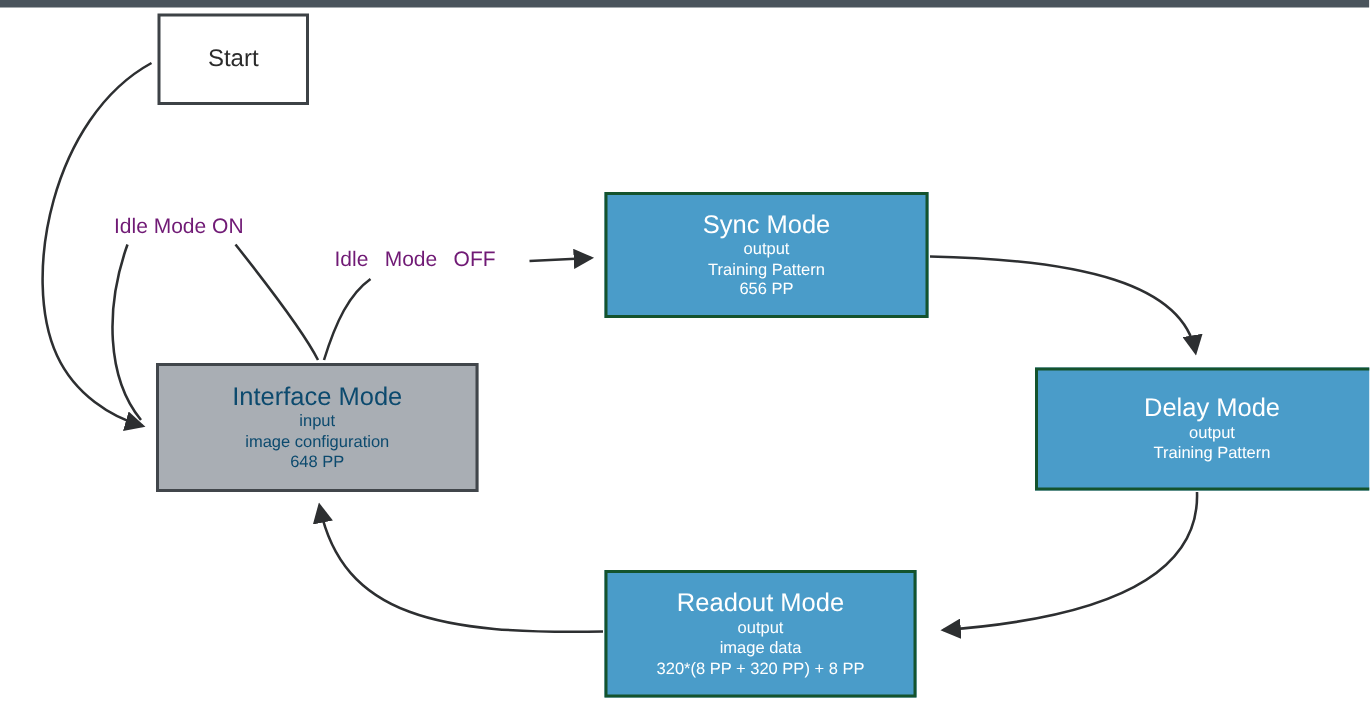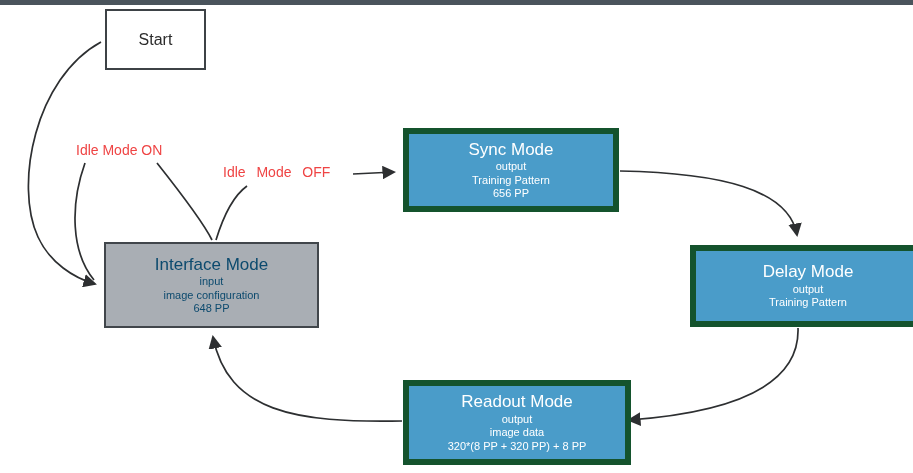--- a/index.html
+++ b/index.html
@@ -38,30 +38,30 @@
   }
   .node-start .title { font-size:16px; }
   .node-gray {
     left:104px; top:242px; width:215px; height:86px;
     background:#a9aeb4;
     border:2px solid #41464b;
     color:#0c4a6e;
   }
   .node-blue {
     background:#4a9cc9;
-    border:6px solid #14532d;
+    border:2px solid #14532d;
     color:#ffffff;
   }
   .node-sync    { left:403px; top:128px; width:216px; height:84px; }
   .node-delay   { left:690px; top:245px; width:236px; height:82px; }
-  .node-readout { left:403px; top:380px; width:228px; height:85px; }
+  .node-readout { left:403px; top:380px; width:208px; height:85px; }
   .edge-label {
     position:absolute;
     font-size:14px;
-    color:#ef4444;
+    color:#701a75;
     white-space:nowrap;
   }
   .label-idle-on  { left:76px;  top:142px; }
   .label-idle-off { left:223px; top:164px; word-spacing:7px; }
 </style>
 </head>
 <body>
 
 <div class="stage">
 

